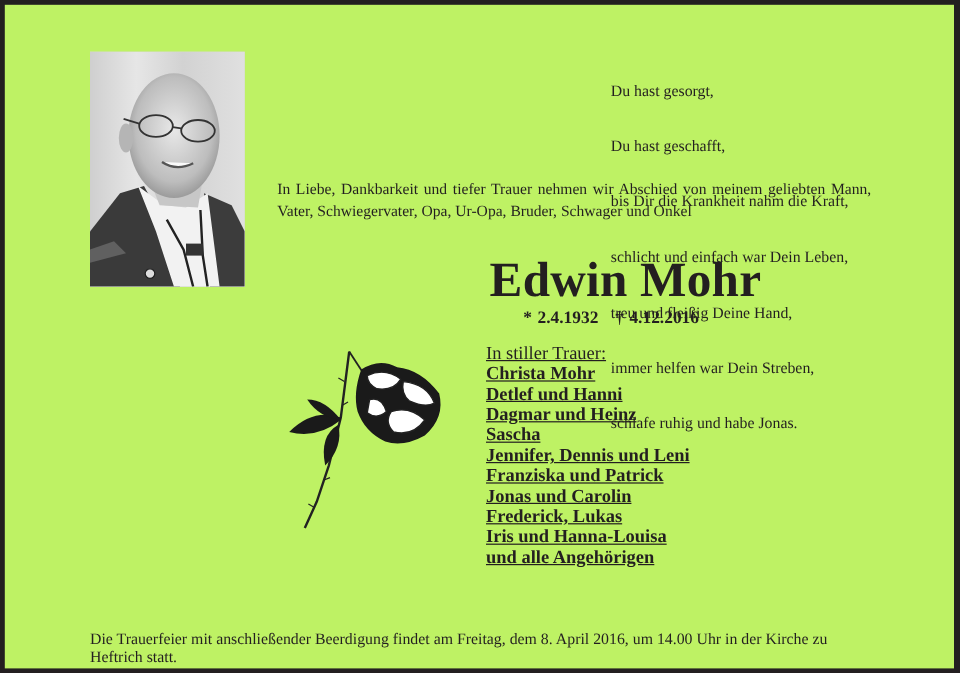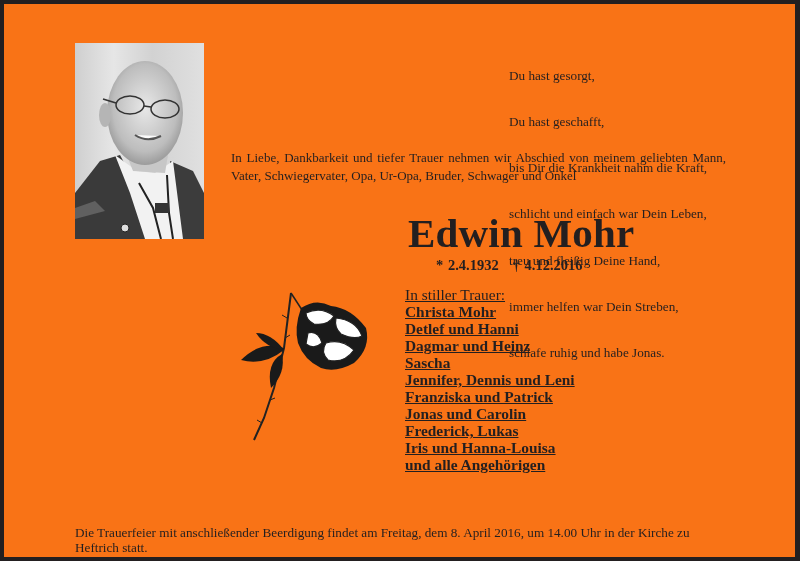--- a/index.html
+++ b/index.html
@@ -3,21 +3,21 @@
   <meta charset="utf-8">
   <style>
     html, body { margin: 0; padding: 0; }
     body {
       width: 800px; height: 561px; background: #231f20;
       font-family: "Liberation Serif", "DejaVu Serif", serif; color: #231f20;
       position: relative; overflow: hidden;
     }
     .card {
       position: absolute; left: 4px; top: 4px; width: 791px; height: 553px;
-      background: #f97316;
+      background: #bef264;
     }
     .photo {
       position: absolute; left: 71px; top: 39px; width: 129px; height: 196px;
       overflow: hidden; background: #d8d8d8;
     }
     .poem {
       position: absolute; left: 505px; top: 33px;
       font-size: 13.2px; line-height: 15.4px; white-space: pre;
     }
     .intro {

